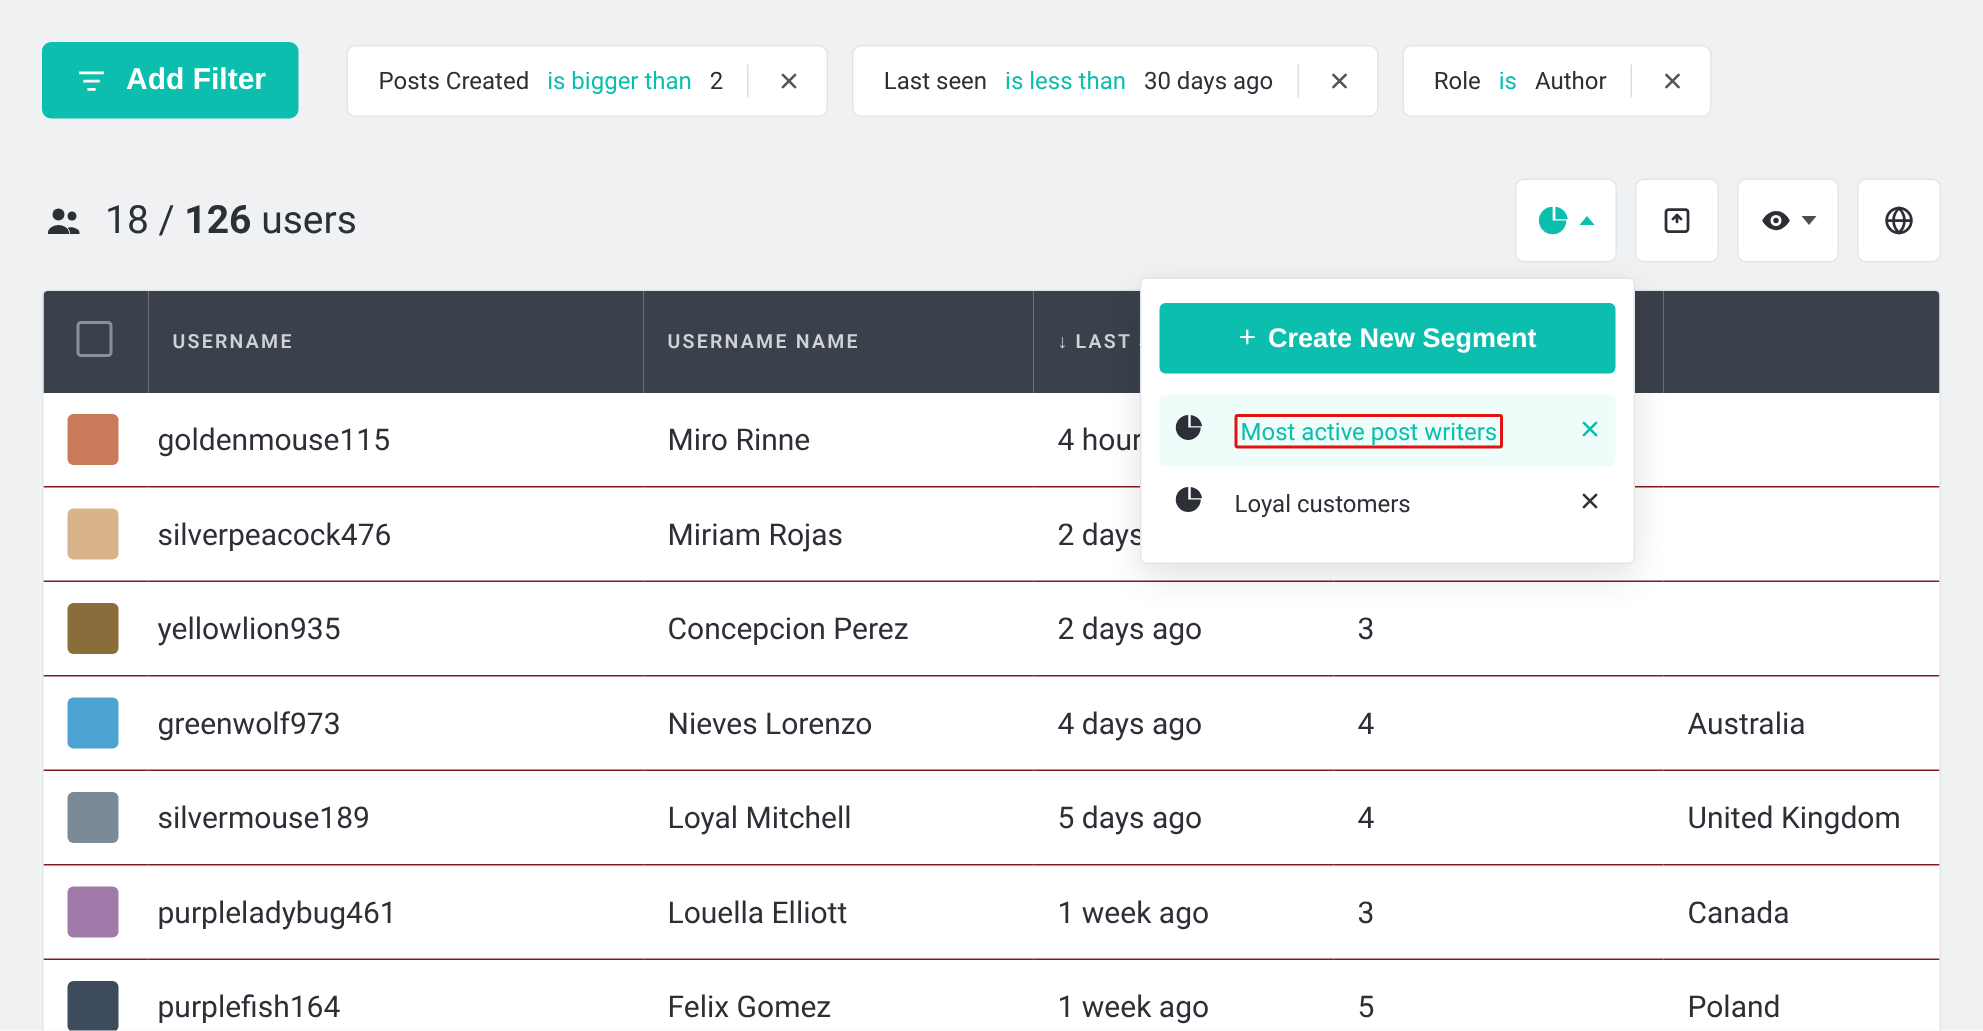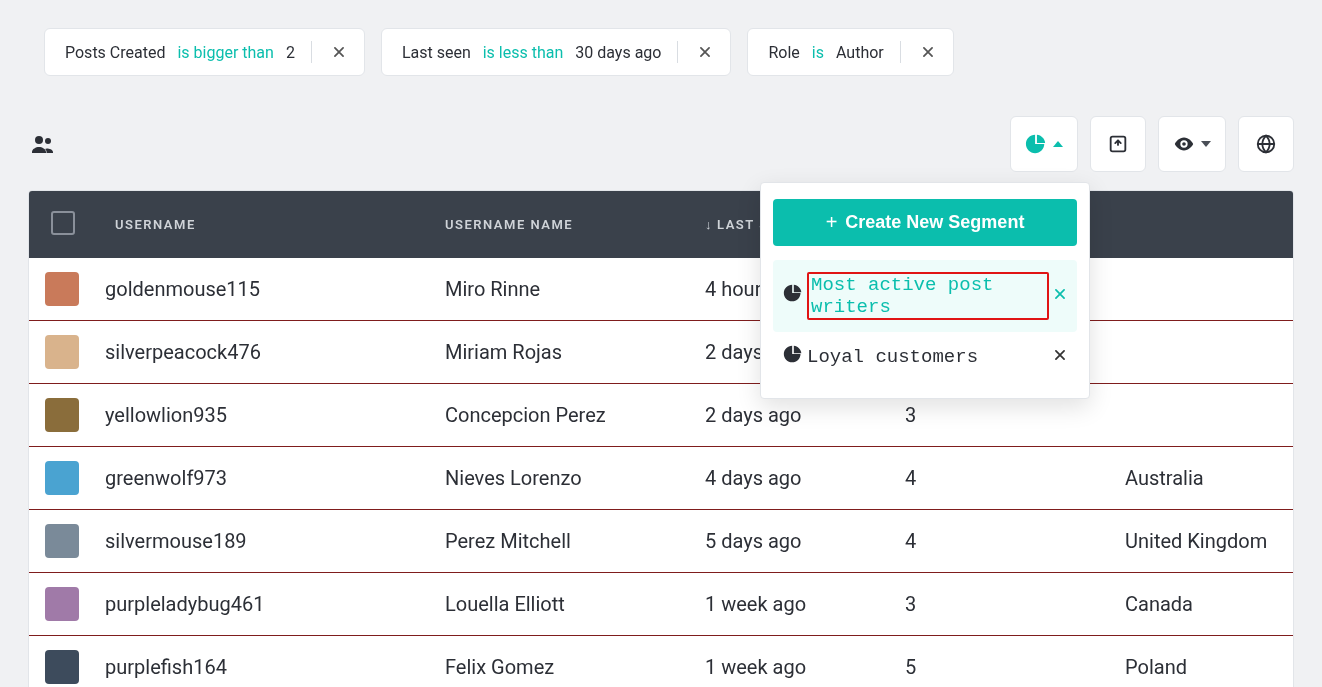--- a/index.html
+++ b/index.html
@@ -86,22 +86,22 @@
     position:absolute; top:66px; right: 204px; width:330px;
     background:#fff; border:1px solid #e2e5e9; border-radius:4px;
     box-shadow:0 8px 24px rgba(0,0,0,0.12); z-index:10; padding:16px 12px;
   }
   .seg-create {
     background:#0bbead; color:#fff; border:none; border-radius:4px;
     width:100%; padding:12px; font-size:18px; font-weight:600; cursor:pointer;
     display:flex; align-items:center; justify-content:center; gap:8px; margin-bottom:14px;
   }
   .seg-row {
-    display:flex; align-items:center; gap:4px; padding:12px 10px; border-radius:4px;
-    font-size:19px; color:#2c2f36; cursor:pointer;font-family:Liberation Mono, monospace;
+    display:flex; align-items:center; gap:20px; padding:12px 10px; border-radius:4px;
+    font-size:16px; color:#2c2f36; cursor:pointer;
   }
   .seg-row svg { width:20px; height:20px; flex-shrink:0;}
   .seg-row .seg-x { margin-left:auto; color:#333; }
   .seg-row .seg-x svg { width:14px; height:14px;}
   .seg-row.active { background:#eefcfa; color:#0bbead; }
   .seg-row.active svg { fill:#2c2f36; }
   .seg-row.active .seg-label { color:#0bbead; }
   .seg-row.active .seg-x { color:#0bbead;}
   .seg-highlight { border:2px solid #e01414; padding:0 2px; border-radius:2px; }
 
@@ -109,20 +109,26 @@
   .av0{background:#c97a5a;} .av1{background:#d9b38c;} .av2{background:#8a6d3b;}
   .av3{background:#4aa3d1;} .av4{background:#7a8a99;} .av5{background:#a07aa8;}
   .av6{background:#3d4b5c;}
 </style>
 </head>
 <body>
 
 <div class="page">
 
   <div class="filter-bar">
+    <button class="btn-add-filter">
+      <svg viewBox="0 0 24 24" fill="currentColor">
+          <path d="M3 5h18v2H3V5zm3 6h12v2H6v-2zm3 6h6v2H9v-2z"></path>
+        </svg>
+      <span>Add Filter</span>
+    </button>
 
     <span id="chips-anchor"></span>
   <span class="filter-chip">
         <span>Posts Created</span> 
         <span class="op">is bigger than</span> 
         <span>2</span>
         <span class="divider"></span>
         <span class="close">
           <svg viewBox="0 0 24 24" fill="none" stroke="currentColor" stroke-width="3" stroke-linecap="round">
             <path d="M5 5l14 14M19 5L5 19"></path>
@@ -153,20 +159,26 @@
       </span>
     </div>
 
   <div class="meta-row">
     <div class="count">
       <svg viewBox="0 0 24 24" fill="#2c2f36">
           <circle cx="8" cy="8" r="4"></circle>
           <circle cx="17" cy="9" r="3"></circle>
           <path d="M1 20c0-3 4-5 7-5s7 2 7 5v1H1v-1zm15-3.5c2 0 6 1 6 3.5v1h-6.5c.3-1.6-.2-3.1-1.5-4 .6-.3 1.3-.5 2-.5z"></path>
         </svg>
+      <span>
+        <span>18</span>
+        <span>/</span>
+        <span class="bold">126</span>
+        <span>users</span>
+      </span>
     </div>
 
     <div class="toolbar">
       <button class="tool-btn active">
         <svg class="seg" viewBox="0 0 24 24" fill="#0bbead">
             <path d="M11 2v10h10c0 5.5-4.5 10-10 10S1 17.5 1 12 5.5 2 11 2z"></path>
             <path d="M13 2c4.8.5 8.5 4.2 9 9h-9V2z"></path>
           </svg>
         <span class="caret-up"></span>
       </button>
@@ -263,21 +275,21 @@
             <td style="width:48px;padding-right:0;"><span class="avatar av3"></span></td>
             <td style="padding-left:6px;">greenwolf973</td>
             <td>Nieves Lorenzo</td>
             <td>4 days ago</td>
             <td>4</td>
             <td>Australia</td>
           </tr>
           <tr>
             <td style="width:48px;padding-right:0;"><span class="avatar av4"></span></td>
             <td style="padding-left:6px;">silvermouse189</td>
-            <td>Perez Mitchell</td>
+            <td>Loyal Mitchell</td>
             <td>5 days ago</td>
             <td>4</td>
             <td>United Kingdom</td>
           </tr>
           <tr>
             <td style="width:48px;padding-right:0;"><span class="avatar av5"></span></td>
             <td style="padding-left:6px;">purpleladybug461</td>
             <td>Louella Elliott</td>
             <td>1 week ago</td>
             <td>3</td>

